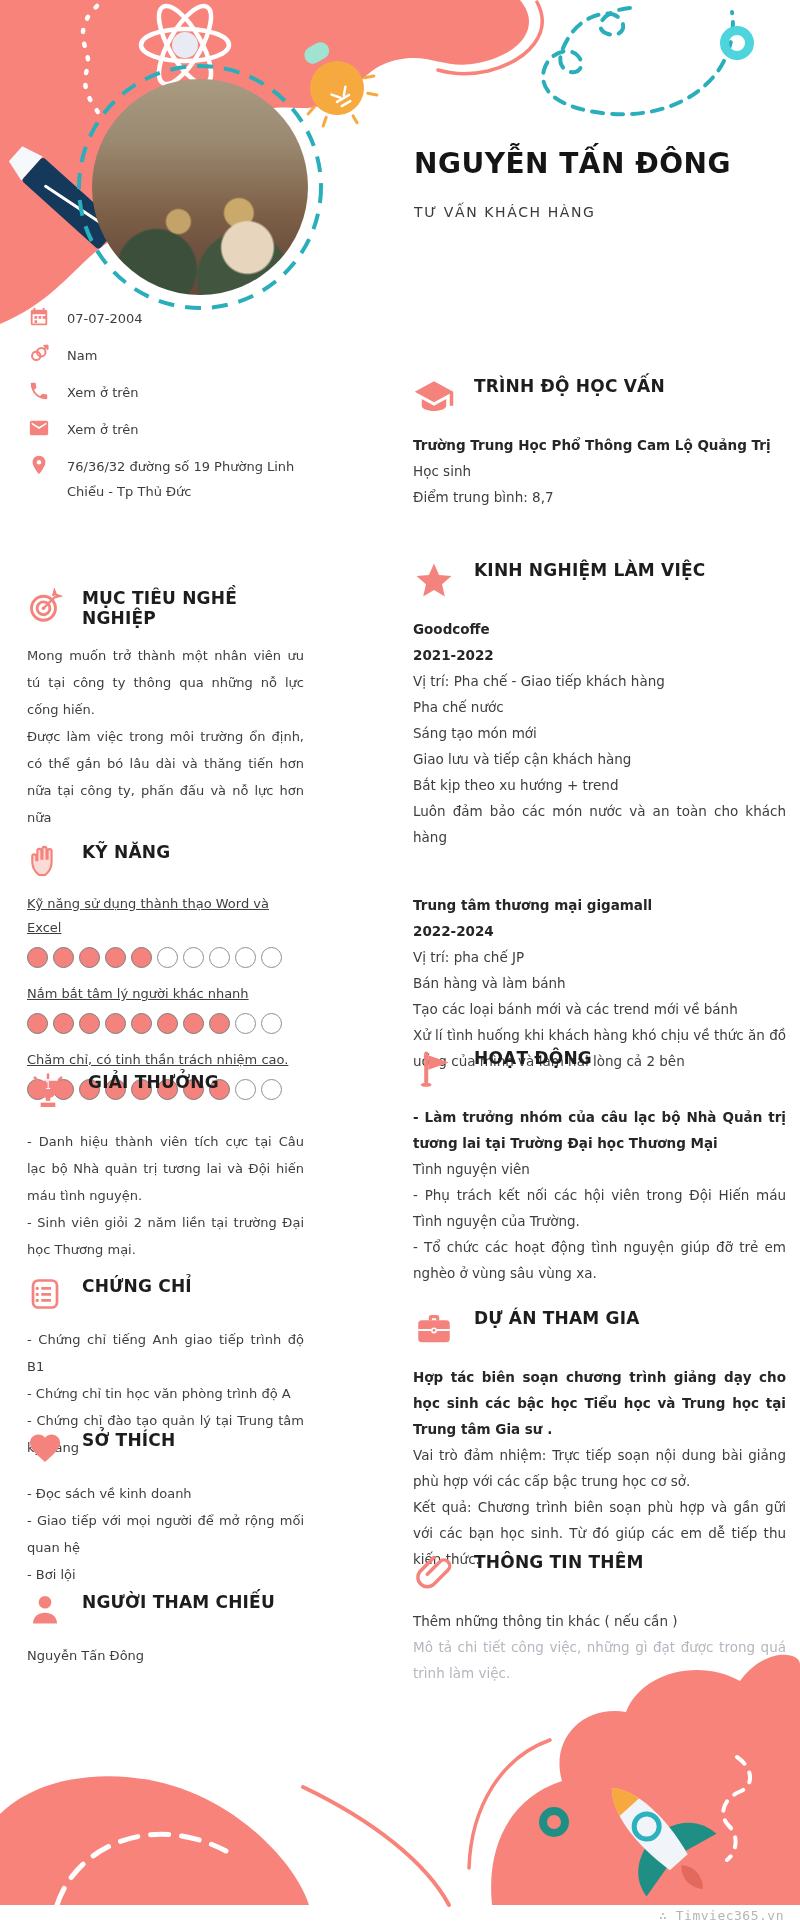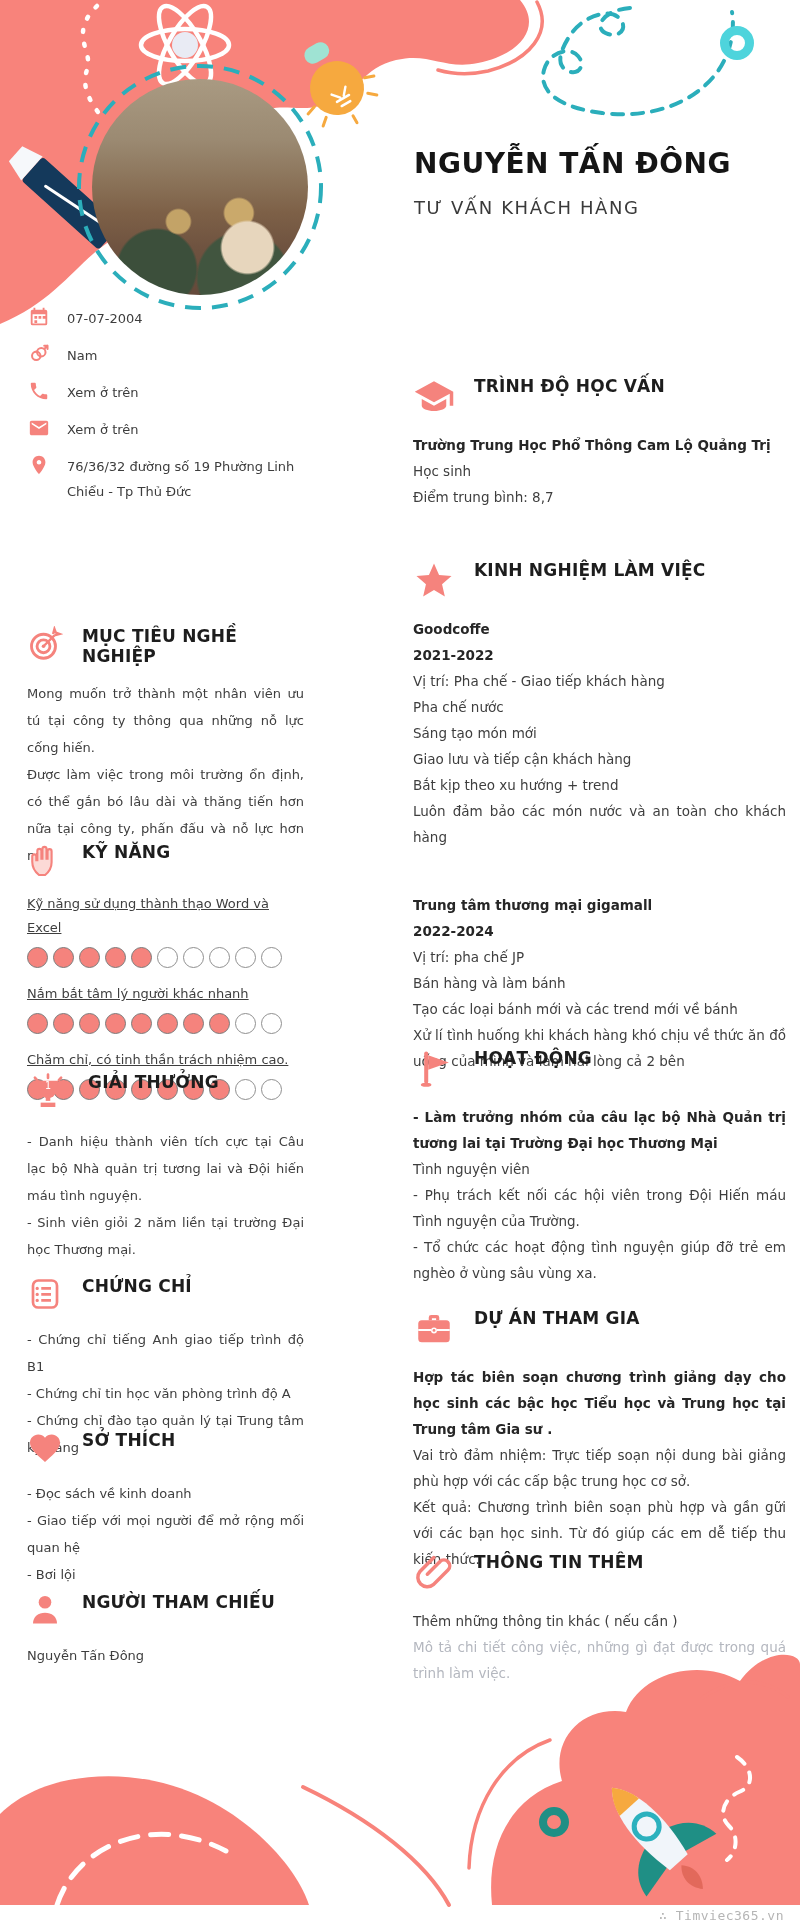--- a/index.html
+++ b/index.html
@@ -10,21 +10,21 @@
          background:
            radial-gradient(circle at 72% 78%, #e7d6bd 0 11%, rgba(0,0,0,0) 12%),
            radial-gradient(circle at 68% 62%, #caa96b 0 7%, rgba(0,0,0,0) 8%),
            radial-gradient(circle at 40% 66%, #c3a367 0 6%, rgba(0,0,0,0) 7%),
            radial-gradient(circle at 30% 88%, #3c4f3b 0 16%, rgba(0,0,0,0) 17%),
            radial-gradient(circle at 70% 92%, #41553f 0 18%, rgba(0,0,0,0) 19%),
            linear-gradient(180deg,#a99a82 0%,#9b8a72 28%,#8a7258 48%,#7d6047 62%,#6f5340 78%,#64493a 100%);}
   .ring{position:absolute;left:67px;top:54px;z-index:3;pointer-events:none;}
   .head{position:absolute;left:414px;top:146px;z-index:3;}
   .head h1{margin:0;font-size:28px;line-height:36px;font-weight:bold;color:#151515;letter-spacing:.5px;}
-  .head .sub{margin-top:15px;font-size:18px;letter-spacing:1.6px;color:#3a3a3a;}
+  .head .sub{margin-top:22px;font-size:14px;letter-spacing:1.6px;color:#3a3a3a;}
   .sec{position:absolute;z-index:3;}
   .leftcol{left:27px;width:277px;}
   .rightcol{left:413px;width:373px;}
   .shead{display:flex;align-items:flex-start;gap:19px;margin-bottom:14px;}
   .icb{width:36px;height:36px;flex:none;display:flex;align-items:center;justify-content:center;}
   .icb svg{width:36px;height:36px;}
   .icb.lg,.icb.lg svg{width:42px;height:42px;}
   .shead h2{margin:0;font-size:17px;font-weight:bold;color:#1d1d1d;letter-spacing:.2px;}
   p{margin:0;}
   .body{font-size:13px;line-height:27px;text-align:justify;color:#3e3e3e;}
@@ -139,21 +139,21 @@
     <div class="crow">
       <span class="cic">
         <svg viewBox="0 0 24 24" fill="#F5837D">
             <path d="M12 2C8.1 2 5 5.1 5 9c0 5.2 7 13 7 13s7-7.8 7-13c0-3.9-3.1-7-7-7zm0 9.5c-1.4 0-2.5-1.1-2.5-2.5S10.6 6.5 12 6.5s2.5 1.1 2.5 2.5-1.1 2.5-2.5 2.5z"></path>
           </svg>
       </span>
       <span class="ctxt">76/36/32 đường số 19 Phường Linh Chiểu - Tp Thủ Đức</span>
     </div>
   </section>
 
-  <section class="sec leftcol" style="top:626px">
+  <section class="sec leftcol" style="top:588px">
     <div class="shead">
       <span class="icb">
         <svg viewBox="0 0 24 24" fill="none" stroke="#F5837D" stroke-width="1.9">
             <circle cx="11" cy="13.5" r="8"></circle>
             <circle cx="11" cy="13.5" r="4.3"></circle>
             <circle cx="11" cy="13.5" r="1.2" fill="#F5837D" stroke="none"></circle>
             <path d="M11 13.5 18.3 6.2 M18.3 6.2l3.3-.9-2.4-.9-.9-2.4-.9 3.3" stroke-width="1.6"></path>
           </svg>
       </span>
       <h2>MỤC TIÊU NGHỀ NGHIỆP</h2>

